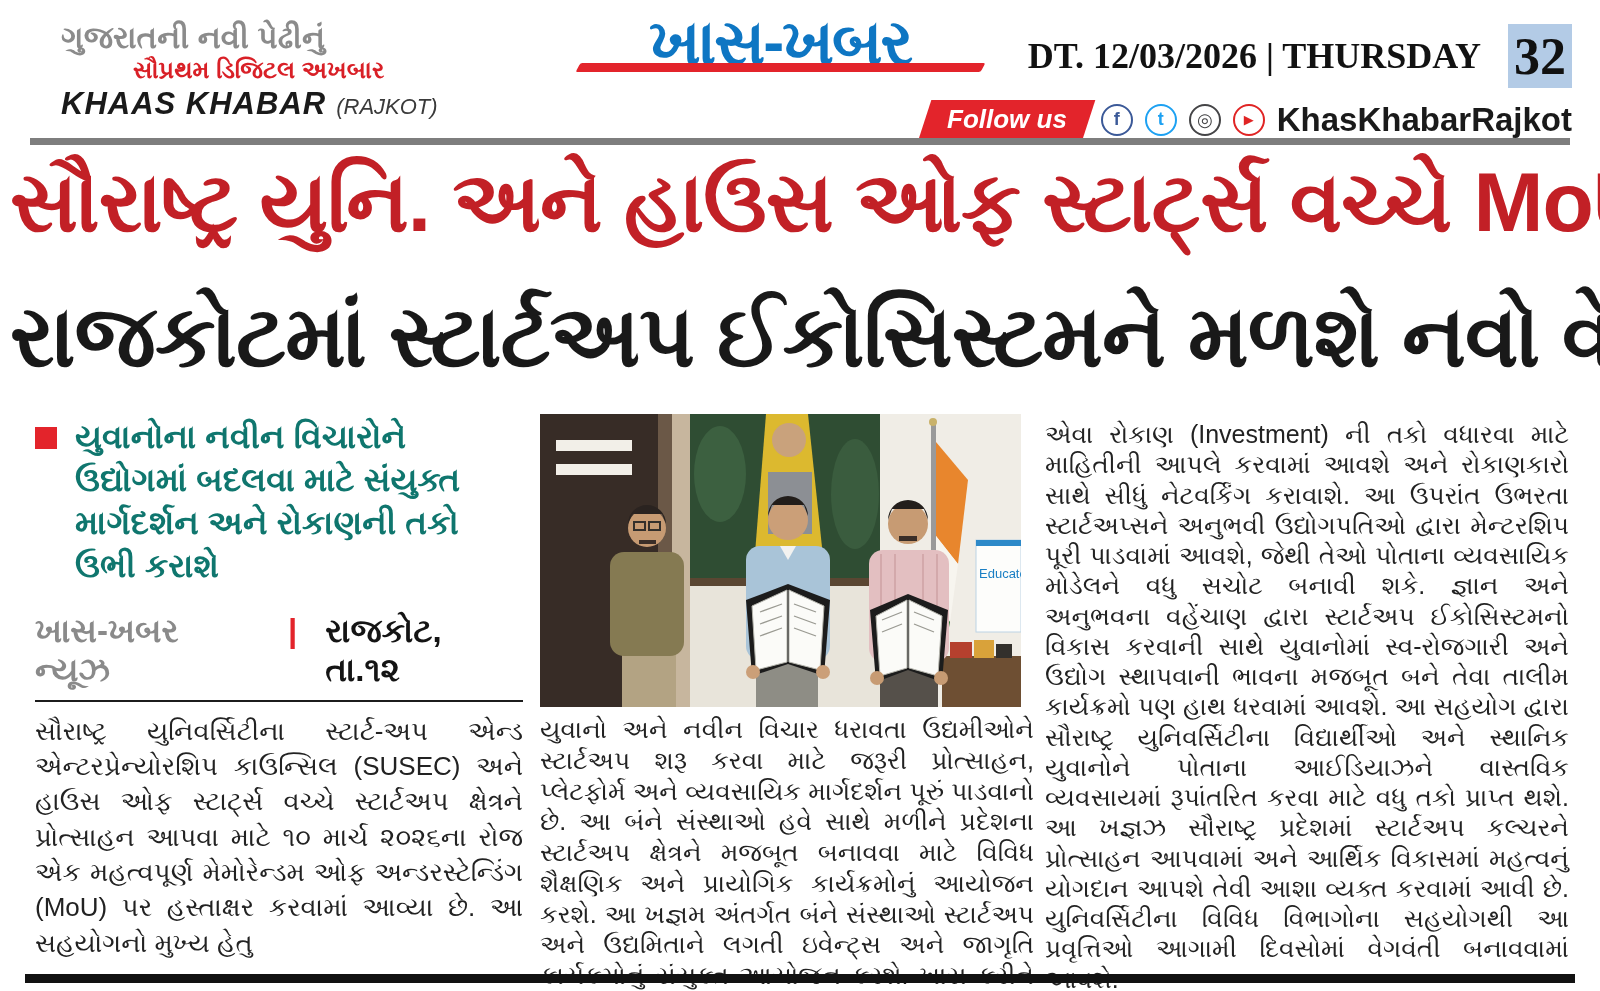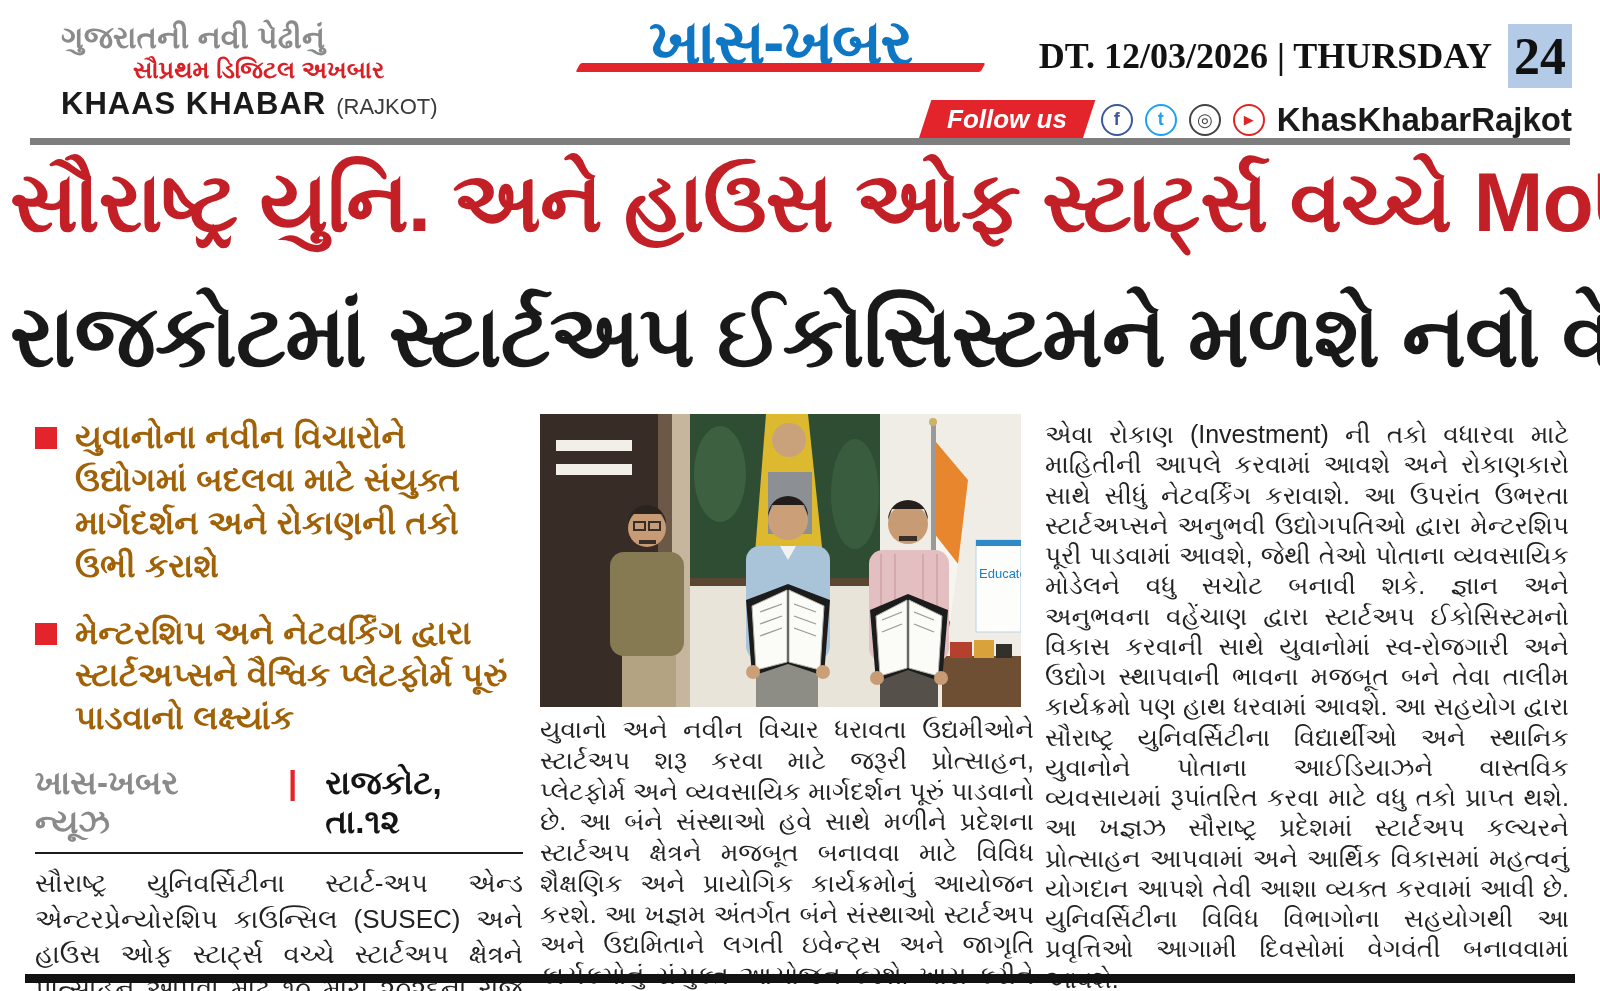--- a/index.html
+++ b/index.html
@@ -5,30 +5,30 @@
   * { margin:0; padding:0; box-sizing:border-box; }
   html,body { background:#ffffff; }
   .page {
     position:relative; width:1600px; height:991px; background:#ffffff;
     font-family:"Liberation Sans","DejaVu Sans",sans-serif; overflow:hidden;
   }
   
   .mh-left { position:absolute; left:35px; top:20px;margin-left:26px; }
   .tagline1 { font-size:31px; font-weight:700; color:#8b8b8b; line-height:1.15; }
   .tagline2 { font-size:24px; font-weight:800; color:#d92027; margin-left:72px; line-height:1.2; }
-  .brand-row { margin-top:2px; display:flex; align-items:baseline; gap:10px; }
+  .brand-row { margin-top:2px; display:flex; align-items:baseline; gap:10px;font-style:italic; }
   .brand { font-size:31px; font-weight:800; color:#1a1a1a; letter-spacing:1px; }
   .brand-suffix { font-size:22px; color:#3a3a3a; }
 
   .mh-logo { position:absolute; left:545px; top:8px; width:470px; text-align:center; }
   .logo-text { font-size:63px; font-weight:800; color:#0e76c3; line-height:1.1; letter-spacing:-2px; }
   .logo-underline { height:9px; background:#e3242b; width:405px; margin:-14px auto 0 auto; transform:skewX(-28deg); border-radius:2px; }
 
   .mh-right { position:absolute; right:28px; top:24px; }
-  .date-row { display:flex; align-items:center; gap:16px; justify-content:flex-end; }
+  .date-row { display:flex; align-items:center; gap:27px; justify-content:flex-end; }
   .date-text { font-family:"Liberation Serif","DejaVu Serif",serif; font-weight:700; font-size:36px; color:#121212; }
   .page-box { width:64px; height:64px; background:#b3cbe6; display:flex; align-items:center; justify-content:center;
               font-family:"Liberation Serif","DejaVu Serif",serif; font-weight:700; font-size:52px; color:#111; }
   .follow-row { display:flex; align-items:center; gap:12px; margin-top:12px; justify-content:flex-end; }
   .follow-ribbon { background:#e3242b; color:#fff; font-weight:800; font-style:italic; font-size:26px;
                    padding:4px 22px; transform:skewX(-18deg); }
   .follow-ribbon > span { display:inline-block; transform:skewX(18deg); }
   .soc { width:32px; height:32px; border-radius:50%; background:#fff; display:flex; align-items:center; justify-content:center;
          font-weight:800; font-size:18px; }
   .soc-fb { border:2px solid #3b5998; color:#3b5998; }
@@ -44,21 +44,21 @@
     position:absolute; left:10px; right:10px; top:148px; text-align:center;
     font-size:84px; font-weight:800; color:#c22026; line-height:1.3; white-space:nowrap; letter-spacing:-1px;
   }
   .headline-black {
     position:absolute; left:10px; right:10px; top:281px; text-align:center;
     font-size:86px; font-weight:800; color:#191919; line-height:1.3; white-space:nowrap; letter-spacing:-1px;
   }
 
   
   .col-left  { position:absolute; left:35px;  top:416px; width:488px; }
-  .bullet-item { display:flex; gap:18px; font-size:33px; font-weight:700; color:#a16207; line-height:1.3; margin-bottom:24px; }
+  .bullet-item { display:flex; gap:18px; font-size:33px; font-weight:700; color:#0f766e; line-height:1.3; margin-bottom:24px; }
   .bullet-sq { width:22px; height:22px; background:#e3242b; margin-top:11px; flex:none; }
   .dateline { display:flex; align-items:baseline; gap:28px; font-size:33px; margin-top:2px; }
   .dl-src   { color:#8a8a8a; font-weight:700; }
   .dl-sep   { color:#e3242b; font-weight:800; }
   .dl-place { color:#141414; font-weight:800; }
   .dateline-rule { border-top:2px solid #1c1c1c; margin-top:10px; }
   .body-a { margin-top:12px; font-size:26px; line-height:1.36; text-align:justify; color:#222; }
 
   .photo-wrap { position:absolute; left:540px; top:414px; width:481px; height:293px; background:#e8e4da; }
   .photo-wrap svg { display:block; }
@@ -83,45 +83,41 @@
   </div>
 
   <div class="mh-logo">
     <div class="logo-text">ખાસ-ખબર</div>
     <div class="logo-underline"></div>
   </div>
 
   <div class="mh-right">
     <div class="date-row">
       <span class="date-text">DT. 12/03/2026 | THURSDAY</span>
-      <span class="page-box">24</span>
+      <span class="page-box">32</span>
     </div>
     <div class="follow-row">
       <span class="follow-ribbon"><span>Follow us</span></span>
       <span class="soc soc-fb">f</span>
       <span class="soc soc-tw">t</span>
       <span class="soc soc-ig">◎</span>
       <span class="soc soc-yt">▶</span>
       <span class="handle">KhasKhabarRajkot</span>
     </div>
   </div>
 
   <div class="bar-gray"></div>
 
   <div class="headline-red">સૌરાષ્ટ્ર યુનિ. અને હાઉસ ઓફ સ્ટાર્ટ્સ વચ્ચે MoU</div>
   <div class="headline-black">રાજકોટમાં સ્ટાર્ટઅપ ઈકોસિસ્ટમને મળશે નવો વેગ</div>
 
   <div class="col-left">
     <div class="bullet-item">
       <span class="bullet-sq"></span>
       <span>યુવાનોના નવીન વિચારોને ઉદ્યોગમાં બદલવા માટે સંયુક્ત માર્ગદર્શન અને રોકાણની તકો ઉભી કરાશે</span>
-    </div>
-    <div class="bullet-item">
-      <span class="bullet-sq"></span>
-      <span>મેન્ટરશિપ અને નેટવર્કિંગ દ્વારા સ્ટાર્ટઅપ્સને વૈશ્વિક પ્લેટફોર્મ પૂરું પાડવાનો લક્ષ્યાંક</span>
     </div>
     <div class="dateline">
       <span class="dl-src">ખાસ-ખબર ન્યૂઝ</span>
       <span class="dl-sep">|</span>
       <span class="dl-place">રાજકોટ, તા.૧૨</span>
     </div>
     <div class="dateline-rule"></div>
     <div class="body-a">સૌરાષ્ટ્ર યુનિવર્સિટીના સ્ટાર્ટ-અપ એન્ડ એન્ટરપ્રેન્યોરશિપ કાઉન્સિલ (SUSEC) અને હાઉસ ઓફ સ્ટાર્ટ્સ વચ્ચે સ્ટાર્ટઅપ ક્ષેત્રને પ્રોત્સાહન આપવા માટે ૧૦ માર્ચ ૨૦૨૬ના રોજ એક મહત્વપૂર્ણ મેમોરેન્ડમ ઓફ અન્ડરસ્ટેન્ડિંગ (MoU) પર હસ્તાક્ષર કરવામાં આવ્યા છે. આ સહયોગનો મુખ્ય હેતુ</div>
   </div>
 

